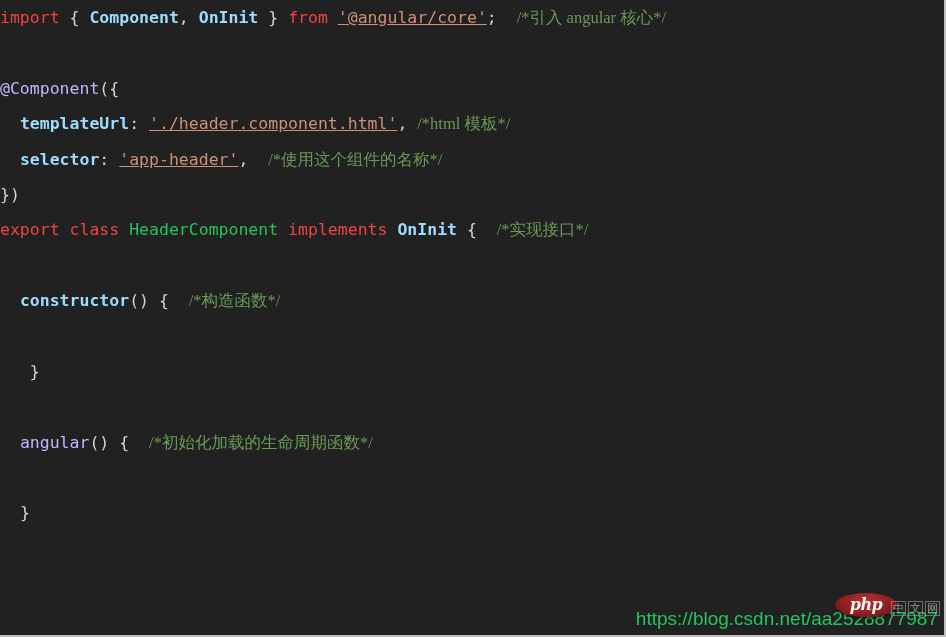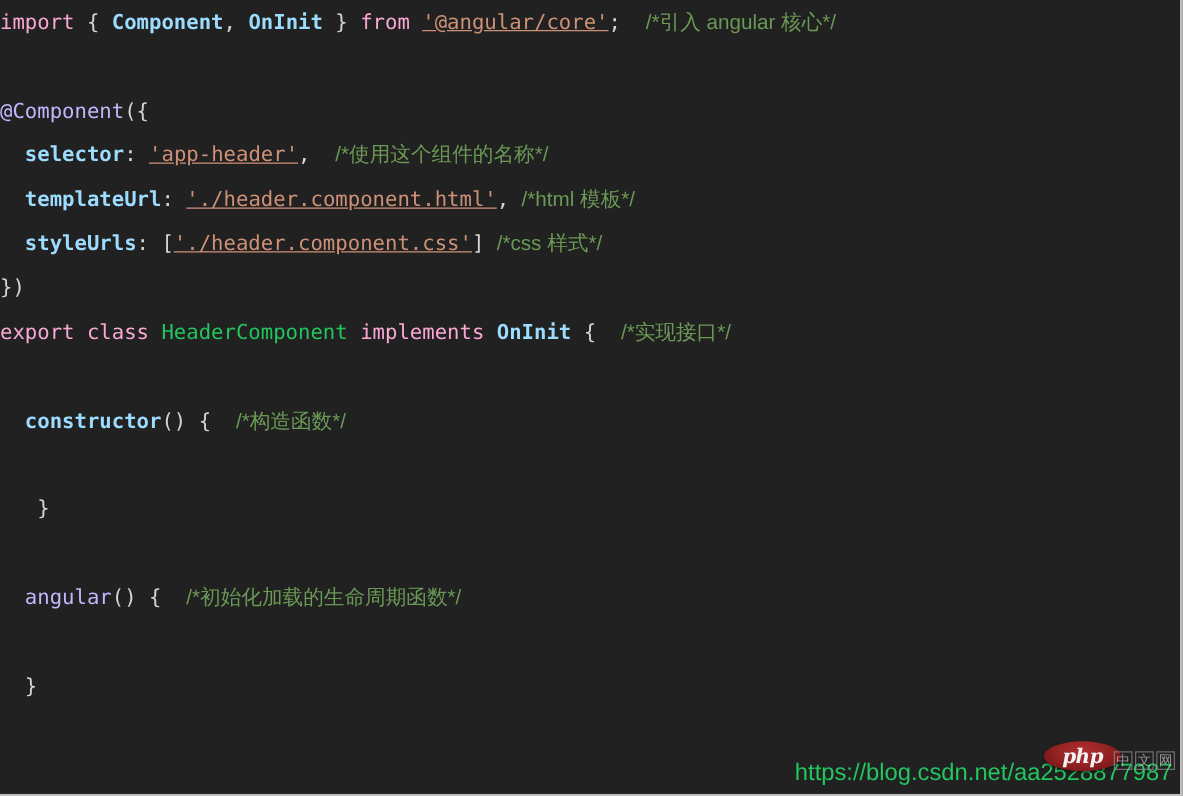--- a/index.html
+++ b/index.html
@@ -40,32 +40,32 @@
     font-size: 16.5px;
     letter-spacing: 0px;
     white-space: pre;
     color: #d4d4d4;
     padding-left: 0px;
     overflow: visible;
   }
   .code-line .seg { white-space: pre; }
 
   
-  .tok-keyword  { color: #f9a8d4; }
+  .tok-keyword  { color: #ef4444; }
   .tok-var      { color: #9cdcfe; font-weight: bold; }
   .tok-plain    { color: #d4d4d4; }
   .tok-string   { color: #ce9178; text-decoration: underline; }
   .tok-comment  { color: #6a9955; }
   .tok-func     { color: #c4b5fd; }
   .tok-type     { color: #22c55e; }
   .tok-punct    { color: #d4d4d4; }
 
   
   .tok-comment {
-    font-family: Liberation Sans, sans-serif;
+    font-family: Liberation Serif, serif;
   }
 
   
   #watermark {
     position: absolute;
     right: 6px;
     bottom: 5px;
     height: 34px;
     display: flex;
     align-items: flex-end;
@@ -125,23 +125,22 @@
 </head>
 <body>
 
 <div id="screenshot">
 
   <div id="code-editor">
     <div id="code-lines">
         <div class="code-line"><span class="seg tok-keyword">import</span><span class="seg tok-plain"> </span><span class="seg tok-punct">{</span><span class="seg tok-plain"> </span><span class="seg tok-var">Component</span><span class="seg tok-punct">,</span><span class="seg tok-plain"> </span><span class="seg tok-var">OnInit</span><span class="seg tok-plain"> </span><span class="seg tok-punct">}</span><span class="seg tok-plain"> </span><span class="seg tok-keyword">from</span><span class="seg tok-plain"> </span><span class="seg tok-string">'@angular/core'</span><span class="seg tok-punct">;</span><span class="seg tok-plain">  </span><span class="seg tok-comment">/*引入 angular 核心*/</span></div>
         <div class="code-line">&nbsp;</div>
         <div class="code-line"><span class="seg tok-func">@Component</span><span class="seg tok-punct">({</span></div>
+        <div class="code-line"><span class="seg tok-plain">  </span><span class="seg tok-var">templateUrl</span><span class="seg tok-punct">: </span><span class="seg tok-string">'./header.component.html'</span><span class="seg tok-punct">,</span><span class="seg tok-plain"> </span><span class="seg tok-comment">/*html 模板*/</span></div>
         <div class="code-line"><span class="seg tok-plain">  </span><span class="seg tok-var">selector</span><span class="seg tok-punct">: </span><span class="seg tok-string">'app-header'</span><span class="seg tok-punct">,</span><span class="seg tok-plain">  </span><span class="seg tok-comment">/*使用这个组件的名称*/</span></div>
-        <div class="code-line"><span class="seg tok-plain">  </span><span class="seg tok-var">templateUrl</span><span class="seg tok-punct">: </span><span class="seg tok-string">'./header.component.html'</span><span class="seg tok-punct">,</span><span class="seg tok-plain"> </span><span class="seg tok-comment">/*html 模板*/</span></div>
-        <div class="code-line"><span class="seg tok-plain">  </span><span class="seg tok-var">styleUrls</span><span class="seg tok-punct">: </span><span class="seg tok-punct">[</span><span class="seg tok-string">'./header.component.css'</span><span class="seg tok-punct">]</span><span class="seg tok-plain"> </span><span class="seg tok-comment">/*css 样式*/</span></div>
         <div class="code-line"><span class="seg tok-punct">})</span></div>
         <div class="code-line"><span class="seg tok-keyword">export</span><span class="seg tok-plain"> </span><span class="seg tok-keyword">class</span><span class="seg tok-plain"> </span><span class="seg tok-type">HeaderComponent</span><span class="seg tok-plain"> </span><span class="seg tok-keyword">implements</span><span class="seg tok-plain"> </span><span class="seg tok-var">OnInit</span><span class="seg tok-plain"> </span><span class="seg tok-punct">{</span><span class="seg tok-plain">  </span><span class="seg tok-comment">/*实现接口*/</span></div>
         <div class="code-line">&nbsp;</div>
         <div class="code-line"><span class="seg tok-plain">  </span><span class="seg tok-var">constructor</span><span class="seg tok-punct">() {</span><span class="seg tok-plain">  </span><span class="seg tok-comment">/*构造函数*/</span></div>
         <div class="code-line">&nbsp;</div>
         <div class="code-line"><span class="seg tok-plain">   </span><span class="seg tok-punct">}</span></div>
         <div class="code-line">&nbsp;</div>
         <div class="code-line"><span class="seg tok-plain">  </span><span class="seg tok-func">angular</span><span class="seg tok-punct">() {</span><span class="seg tok-plain">  </span><span class="seg tok-comment">/*初始化加载的生命周期函数*/</span></div>
         <div class="code-line">&nbsp;</div>
         <div class="code-line"><span class="seg tok-plain">  </span><span class="seg tok-punct">}</span></div>

